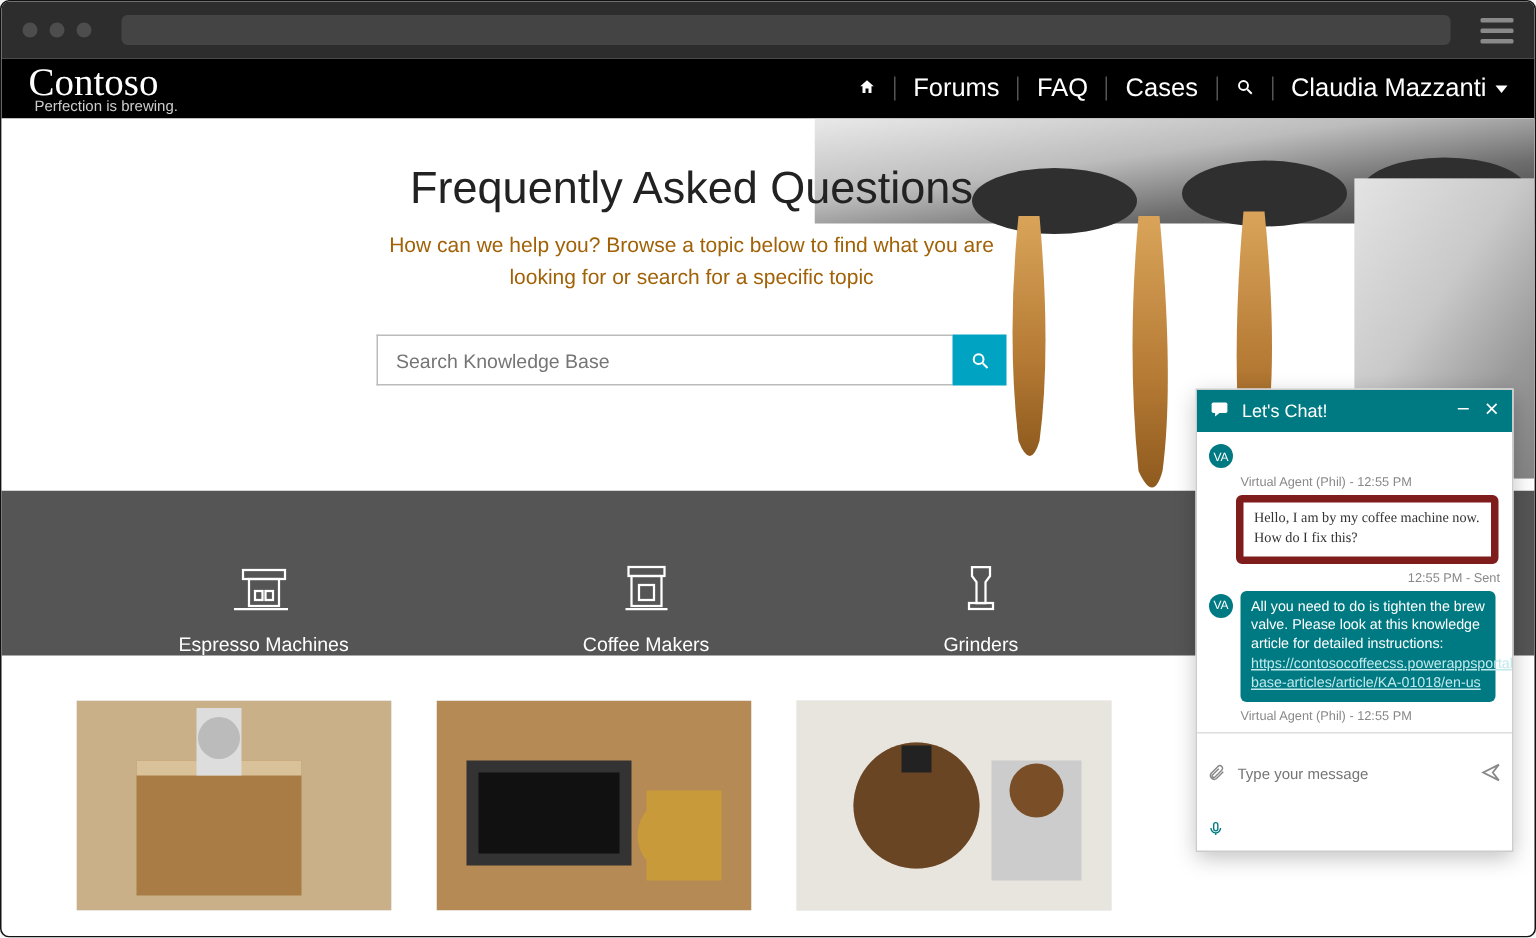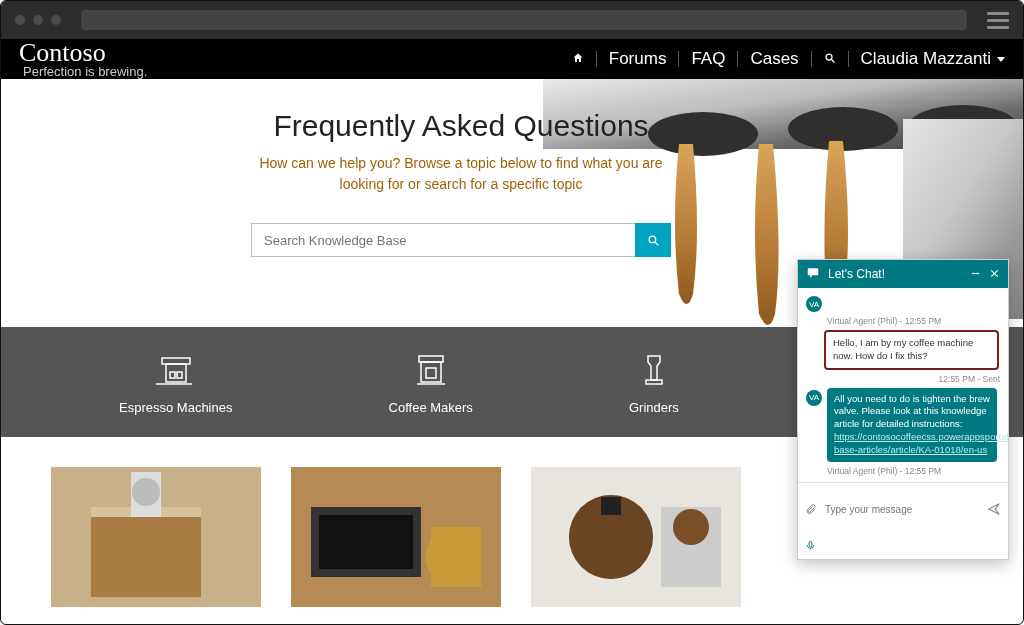--- a/index.html
+++ b/index.html
@@ -9,58 +9,58 @@
   .browser-frame { width: 1024px; height: 625px; border-radius: 6px; overflow: hidden; background:#fff; position:relative; border:1px solid #111; }
   .browser-top { height: 38px; background: #2d2d2d; display:flex; align-items:center; padding:0 14px; gap:8px; }
   .dot { width:10px; height:10px; border-radius:50%; background:#4d4d4d; }
   .address { flex:1; height:20px; background:#444; border-radius:4px; margin:0 12px; }
   .burger { width:22px; display:flex; flex-direction:column; gap:4px; }
   .burger span { height:3px; background:#8a8a8a; border-radius:1px; }
 
   
   .site-header { height:40px; background:#000; color:#fff; display:flex; align-items:center; padding:0 18px; }
   .logo { font-family: "Brush Script MT", cursive; font-size:26px; line-height:1; }
-  .tagline { font-size:13px; margin-left:4px; margin-top:-2px; color:#ccc; }
+  .tagline { font-size:10px; margin-left:4px; margin-top:-2px; color:#ccc; }
   .nav { margin-left:auto; display:flex; align-items:center; gap:0; font-size:17px; }
   .nav .sep { width:1px; height:16px; background:#555; margin:0 12px; }
   .nav a { color:#fff; text-decoration:none; cursor:pointer; }
   .nav .home-ic { font-size:14px; }
   .nav .user { display:flex; align-items:center; gap:6px; }
   .caret { width:0; height:0; border-left:4px solid transparent; border-right:4px solid transparent; border-top:5px solid #fff; }
 
   
   .hero { height:248px; background:#fff; position:relative; overflow:hidden; }
   .hero-art { position:absolute; right:0; top:0; width:480px; height:248px; }
   .hero-art svg { width:100%; height:100%; }
   .hero-content { position:relative; text-align:center; padding-top:30px; width:620px; margin-left:150px; }
   .hero h1 { font-size:30px; font-weight:400; color:#222; margin-bottom:10px; }
   .hero p { font-size:14px; color:#a16207; line-height:1.5; max-width:420px; margin:0 auto 28px; }
   .search-row { display:flex; width:420px; margin:0 auto; }
   .search-row input { flex:1; height:34px; border:1px solid #bbb; border-right:none; padding:0 12px; font-size:13px; outline:none; }
   .search-btn { width:36px; height:34px; background:#00a3c2; border:none; color:#fff; display:flex; align-items:center; justify-content:center; cursor:pointer; }
 
   
-  .strip { height:110px; background:#555; color:#fff; display:flex; align-items:center; justify-content:space-around; padding:0 40px; }
+  .strip { height:110px; background:#555; color:#fff; display:flex; align-items:flex-end; justify-content:space-around; padding:0 40px; }
   .cat { display:flex; flex-direction:column; align-items:center; gap:10px; cursor:pointer; }
   .cat .ic { width:40px; height:40px; display:flex; align-items:center; justify-content:center; }
   .cat .lbl { font-size:13px; }
 
   
   .cards { display:flex; gap:30px; padding:30px 50px 0; }
   .card { width:210px; height:140px; background:#ddd; position:relative; overflow:hidden; }
 
   
   .chat { position:absolute; right:14px; top:258px; width:212px; background:#fff; border:1px solid #ccc; box-shadow:0 4px 14px rgba(0,0,0,0.25); font-size:10px; display:flex; flex-direction:column; }
   .chat-header { height:28px; background:#007a82; color:#fff; display:flex; align-items:center; padding:0 8px; gap:8px; }
   .chat-header .title { flex:1; font-size:12px; }
   .chat-body { flex:1; padding:6px 8px; display:flex; flex-direction:column; gap:4px; overflow:hidden; }
   .bubble { border-radius:4px; padding:5px 7px; font-size:9.5px; line-height:1.35; }
   .agent { background:#007a82; color:#fff; max-width:170px; }
   .agent a { color:#bfe9ec; text-decoration:underline; }
-  .user-msg { background:#fff; border:2px solid #7f1d1d; color:#333; max-width:175px; align-self:flex-start; margin-left:18px; }
+  .user-msg { background:#fff; border:5px solid #7f1d1d; color:#333; max-width:175px; align-self:flex-start; margin-left:18px;font-family:Liberation Serif, serif; }
   .meta { font-size:8.5px; color:#888; }
   .meta.right { text-align:right; }
   .row-with-avatar { display:flex; gap:5px; align-items:flex-start; }
   .ava { width:16px; height:16px; border-radius:50%; background:#007a82; color:#fff; font-size:8px; display:flex; align-items:center; justify-content:center; flex-shrink:0; margin-top:2px; }
   .chat-input { border-top:1px solid #ddd; display:flex; align-items:center; padding:19px 7px; gap:8px; }
   .chat-input input { flex:1; border:none; outline:none; font-size:10px; color:#666; }
   .attach, .send { color:#888; cursor:pointer; }
   .mic-row { padding:3px 7px 6px; color:#007a82; font-size:11px; }
 
   .search-glyph { width:13px; height:13px; }

